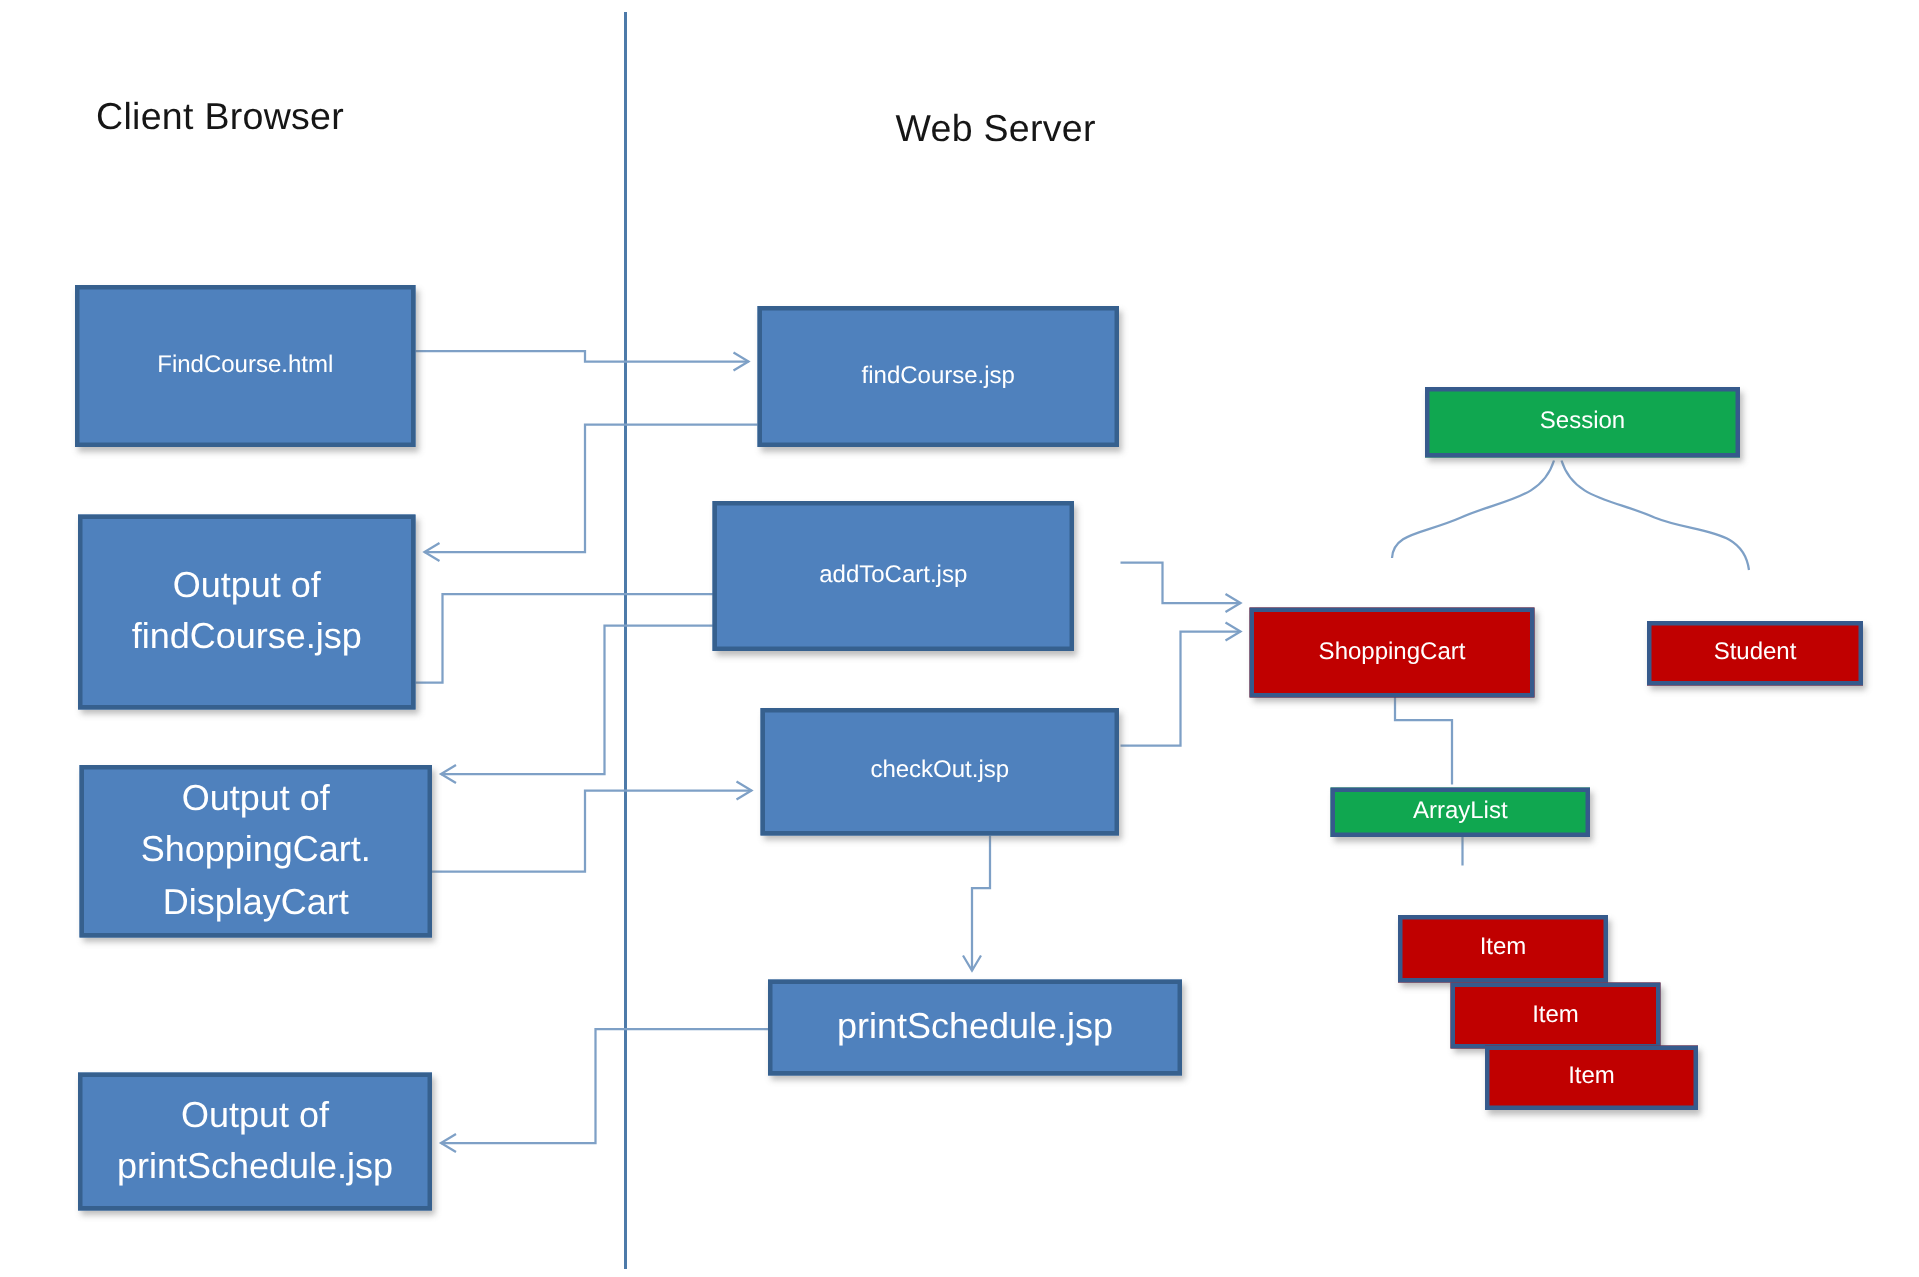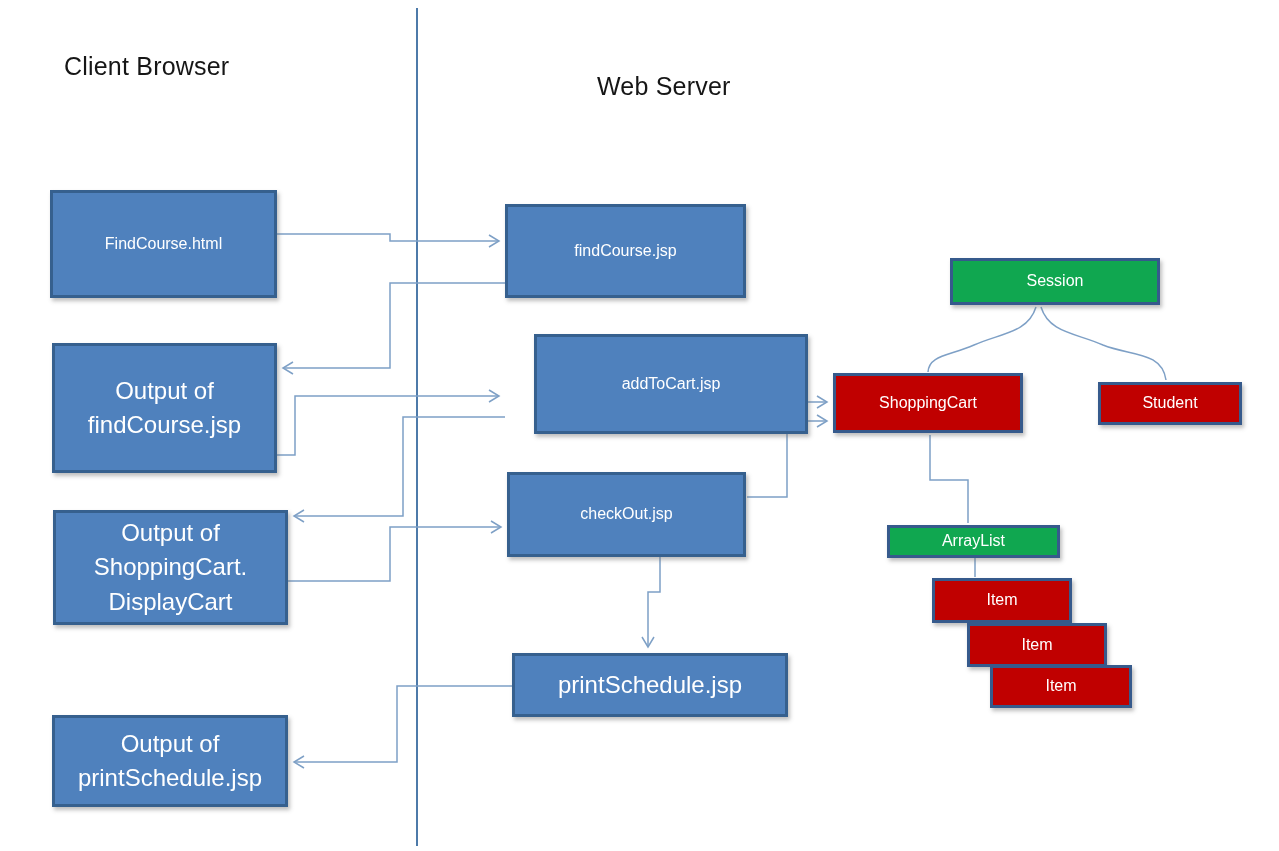--- a/index.html
+++ b/index.html
@@ -24,21 +24,21 @@
     font-size:25px;letter-spacing:0.2px;white-space:nowrap;
   }
   .node{
     position:absolute;z-index:1;box-sizing:border-box;
     display:flex;align-items:center;justify-content:center;
     color:var(--box-text);text-align:center;white-space:pre-line;
     line-height:1.42;box-shadow:2px 3px 4px rgba(110,110,110,.45);
   }
   .blue {background:var(--blue-fill); border:3px solid var(--blue-border);}
   .green{background:var(--green-fill);border:3px solid var(--accent-border);}
-  .red  {background:var(--red-fill);  border:3px solid var(--accent-border);}
+  .red  {background:var(--red-fill);  border:3px solid var(--accent-border);margin-top:32px;}
   .fs19{font-size:24px}.fs20{font-size:16px}.fs24{font-size:24px}
 </style>
 </head>
 <body>
 
 <div id="canvas">
 
   <svg id="wires" width="1279" height="851" viewBox="0 0 1279 851">
     <defs>
       <marker id="arrow" orient="auto" markerUnits="userSpaceOnUse" markerWidth="22" markerHeight="22" refX="0" refY="0" viewBox="-11 -8 22 16">
@@ -56,21 +56,21 @@
     <path class="wire" d="M 747,375 H 775 V 402 H 827" marker-end="url(#arrow)"></path>
     <path class="wire" d="M 747,497 H 787 V 421 H 827" marker-end="url(#arrow)"></path>
     <path class="wire" d="M 660,557 V 592 H 648 V 647" marker-end="url(#arrow)"></path>
     <path class="wire" d="M 512,686 H 397 V 762 H 294" marker-end="url(#arrow)"></path>
     <path class="wire" d="M 930,435 V 480 H 968 V 523"></path>
     <path class="wire" d="M 975,557 V 577"></path>
     <path class="curve" d="M 1036,307 C 1028,333 1001,333 974,345 C 949,356 929,355 928,372"></path>
     <path class="curve" d="M 1041,307 C 1049,333 1076,333 1103,345 C 1130,356 1162,351 1166,380"></path>
   </svg>
 
-  <div class="title" style="left:64px;top:52px;text-align:center;">Client Browser</div>
+  <div class="title" style="left:64px;top:64px;text-align:center;">Client Browser</div>
   <div class="title" style="left:597px;top:72px;">Web Server</div>
 
   <div class="node blue fs20" style="left:50px;top:190px;width:227px;height:108px;">
     <span>FindCourse.html</span>
   </div>
   <div class="node blue fs19" style="left:52px;top:343px;width:225px;height:130px;">
     <span>Output of
 findCourse.jsp</span>
   </div>
   <div class="node blue fs19" style="left:53px;top:510px;width:235px;height:115px;">
@@ -79,21 +79,21 @@
 DisplayCart</span>
   </div>
   <div class="node blue fs19" style="left:52px;top:715px;width:236px;height:92px;">
     <span>Output of
 printSchedule.jsp</span>
   </div>
 
   <div class="node blue fs20" style="left:505px;top:204px;width:241px;height:94px;">
     <span>findCourse.jsp</span>
   </div>
-  <div class="node blue fs20" style="left:534px;top:334px;width:274px;height:100px;">
+  <div class="node blue fs20" style="left:475px;top:334px;width:241px;height:100px;">
     <span>addToCart.jsp</span>
   </div>
   <div class="node blue fs20" style="left:507px;top:472px;width:239px;height:85px;align-items:center;">
     <span>checkOut.jsp</span>
   </div>
   <div class="node blue fs24" style="left:512px;top:653px;width:276px;height:64px;">
     <span>printSchedule.jsp</span>
   </div>
 
   <div class="node green fs20" style="left:950px;top:258px;width:210px;height:47px;">

